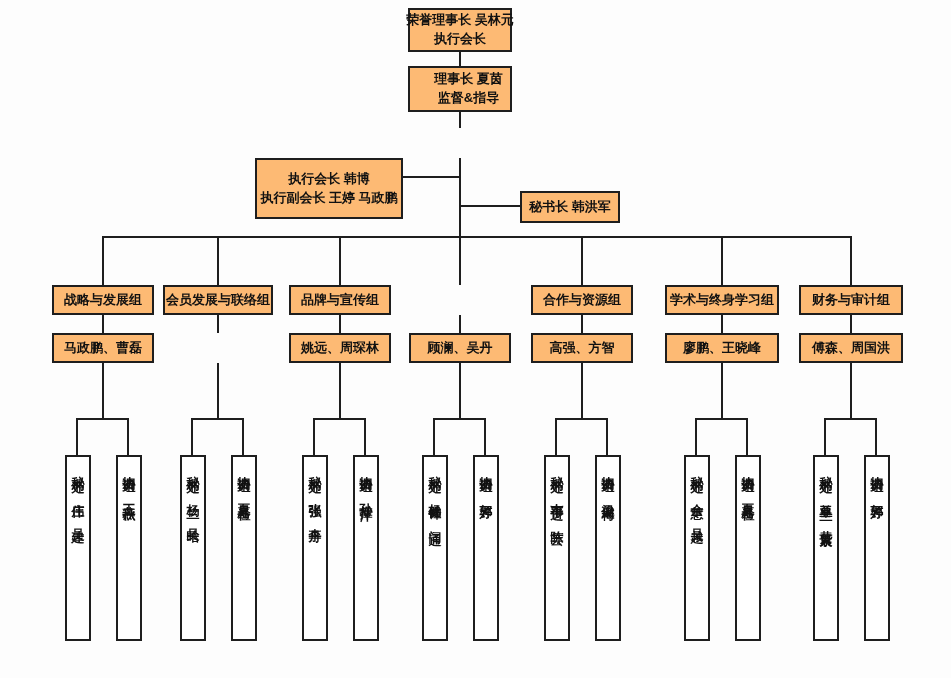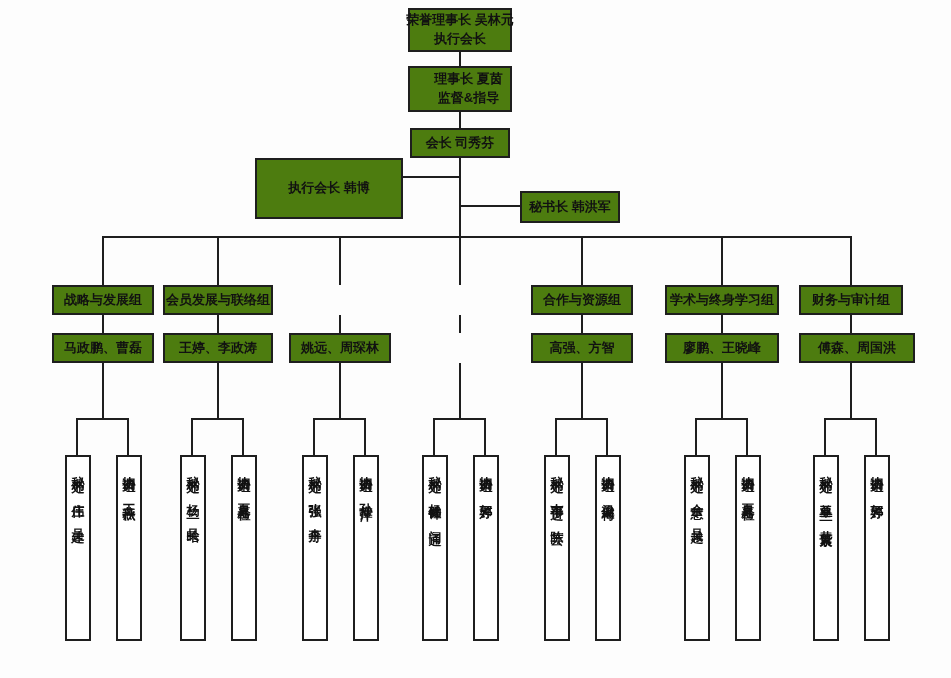--- a/index.html
+++ b/index.html
@@ -9,21 +9,21 @@
   }
   #chart {
     position:relative;
     width:951px; height:678px;
     background:#fdfdfd;
     overflow:hidden;
   }
   .box {
     position:absolute;
     box-sizing:border-box;
-    background:#4d7c0f;
+    background:#fdba74;
     border:2px solid #1e1e1e;
     color:#111111;
     font-weight:bold;
     display:flex;
     flex-direction:column;
     align-items:center;
     justify-content:center;
     text-align:center;
     font-size:13px;
     line-height:1.45;
@@ -69,28 +69,26 @@
     <span>执行会长</span>
   </div>
   <div class="vline" style="left:459px; top:52px; height:14px;"></div>
 
   <div class="box" style="left:408px; top:66px; width:104px; height:46px;padding-left:17px;">
     <span>理事长 夏茵</span>
     <span>监督&amp;指导</span>
   </div>
   <div class="vline" style="left:459px; top:112px; height:16px;"></div>
 
-  <div class="box" style="left:410px; top:128px; width:100px; height:30px;">
-    <span>会长 司秀芬</span>
-  </div>
 
   <div class="vline" style="left:459px; top:158px; height:80px;"></div>
 
   <div class="box" style="left:255px; top:158px; width:148px; height:61px;">
     <span>执行会长 韩博</span>
+    <span>执行副会长 王婷 马政鹏</span>
   </div>
   <div class="hline" style="left:403px; top:176px; width:56px;"></div>
 
   <div class="box" style="left:520px; top:191px; width:100px; height:32px;">
     <span>秘书长 韩洪军</span>
   </div>
   <div class="hline" style="left:461px; top:205px; width:59px;"></div>
 
   <div class="hline" style="left:102px; top:236px; width:750px;"></div>
 
@@ -114,58 +112,61 @@
   <div class="vbox" style="left:116px;">
     <span class="vseg">协调组</span>
     <span class="vseg">王燕秋</span>
   </div>
 
   <div class="vline" style="left:217px; top:236px; height:49px;"></div>
   <div class="box" style="left:163px; top:285px; width:110px; height:30px;">
     <span>会员发展与联络组</span>
   </div>
   <div class="vline" style="left:217px; top:315px; height:18px;"></div>
-  <div class="box" style="left:163px; top:333px; width:110px; height:30px;">
-    <span>王婷、李政涛</span>
-  </div>
   <div class="vline" style="left:217px; top:363px; height:55px;"></div>
   <div class="hline" style="left:191px; top:418px; width:53px;"></div>
   <div class="vline" style="left:191px; top:420px; height:35px;"></div>
   <div class="vline" style="left:242px; top:420px; height:35px;"></div>
   <div class="vbox" style="left:180px;">
     <span class="vseg">秘书处</span>
     <span class="vseg">杨兰</span>
     <span class="vseg">吴晗</span>
   </div>
   <div class="vbox" style="left:231px;">
     <span class="vseg">协调组</span>
     <span class="vseg">夏嘉检</span>
   </div>
 
   <div class="vline" style="left:339px; top:236px; height:49px;"></div>
+  <div class="box" style="left:289px; top:285px; width:102px; height:30px;">
+    <span>品牌与宣传组</span>
+  </div>
   <div class="vline" style="left:339px; top:315px; height:18px;"></div>
   <div class="box" style="left:289px; top:333px; width:102px; height:30px;">
     <span>姚远、周琛林</span>
   </div>
   <div class="vline" style="left:339px; top:363px; height:55px;"></div>
   <div class="hline" style="left:313px; top:418px; width:53px;"></div>
   <div class="vline" style="left:313px; top:420px; height:35px;"></div>
   <div class="vline" style="left:364px; top:420px; height:35px;"></div>
   <div class="vbox" style="left:302px;">
     <span class="vseg">秘书处</span>
     <span class="vseg">张强</span>
     <span class="vseg">李丹</span>
   </div>
   <div class="vbox" style="left:353px;">
     <span class="vseg">协调组</span>
     <span class="vseg">孙萍萍</span>
   </div>
 
   <div class="vline" style="left:459px; top:236px; height:49px;"></div>
   <div class="vline" style="left:459px; top:315px; height:18px;"></div>
+  <div class="box" style="left:409px; top:333px; width:102px; height:30px;">
+    <span>顾澜、吴丹</span>
+  </div>
   <div class="vline" style="left:459px; top:363px; height:55px;"></div>
   <div class="hline" style="left:433px; top:418px; width:53px;"></div>
   <div class="vline" style="left:433px; top:420px; height:35px;"></div>
   <div class="vline" style="left:484px; top:420px; height:35px;"></div>
   <div class="vbox" style="left:422px;">
     <span class="vseg">秘书处</span>
     <span class="vseg">杨健锋</span>
     <span class="vseg">闫通</span>
   </div>
   <div class="vbox" style="left:473px;">
@@ -215,21 +216,21 @@
   <div class="vbox" style="left:735px;">
     <span class="vseg">协调组</span>
     <span class="vseg">夏嘉检</span>
   </div>
 
   <div class="vline" style="left:850px; top:236px; height:49px;"></div>
   <div class="box" style="left:799px; top:285px; width:104px; height:30px;">
     <span>财务与审计组</span>
   </div>
   <div class="vline" style="left:850px; top:315px; height:18px;"></div>
-  <div class="box" style="left:799px; top:333px; width:116px; height:30px;">
+  <div class="box" style="left:799px; top:333px; width:104px; height:30px;">
     <span>傅森、周国洪</span>
   </div>
   <div class="vline" style="left:850px; top:363px; height:55px;"></div>
   <div class="hline" style="left:824px; top:418px; width:53px;"></div>
   <div class="vline" style="left:824px; top:420px; height:35px;"></div>
   <div class="vline" style="left:875px; top:420px; height:35px;"></div>
   <div class="vbox" style="left:813px;">
     <span class="vseg">秘书处</span>
     <span class="vseg">单亚兰</span>
     <span class="vseg">黄紫晨</span>

